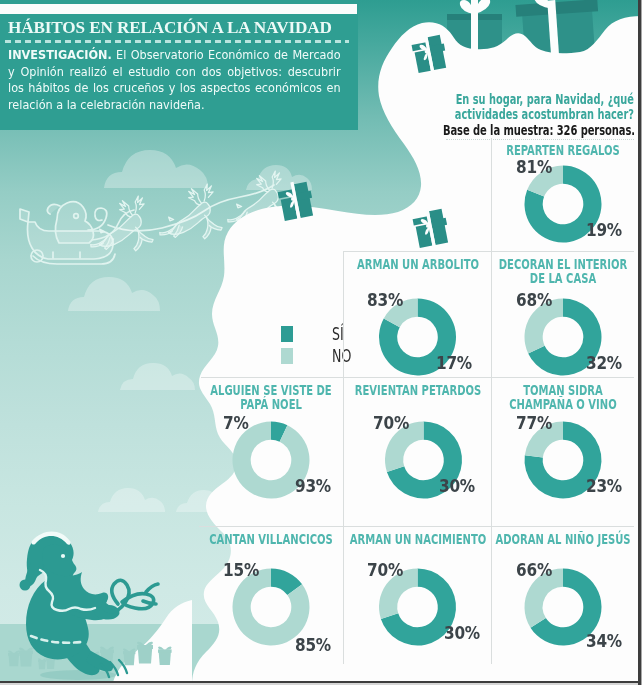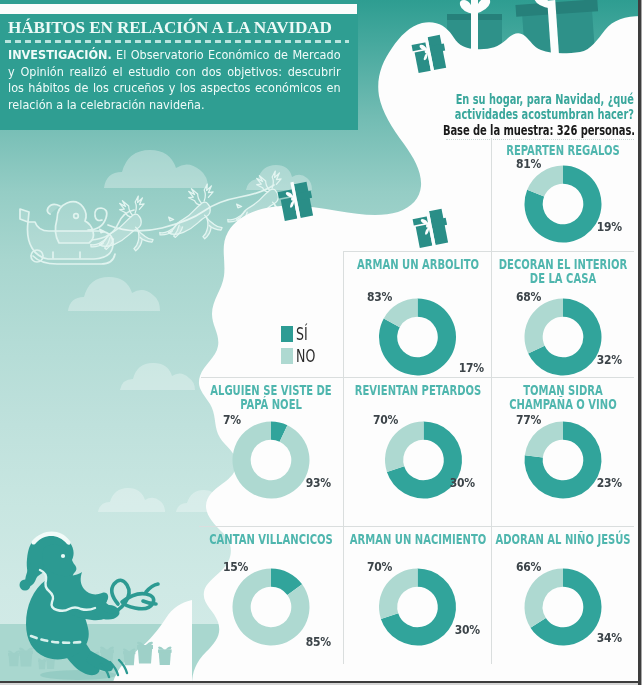--- a/index.html
+++ b/index.html
@@ -33,35 +33,35 @@
      font-family:"DejaVu Sans",sans-serif;font-stretch:condensed;
      transform-origin:right top;transform:scaleX(0.82);}
   .q2{position:absolute;left:380px;top:122px;width:255px;color:#1b1b1b;font-weight:bold;
      font-size:13.5px;text-align:right;letter-spacing:-0.1px;
      font-family:"DejaVu Sans",sans-serif;font-stretch:condensed;
      transform-origin:right top;transform:scaleX(0.82);}
   .qdot{position:absolute;left:446px;top:139px;width:188px;height:0;border-top:1px dotted #c9d6d4;}
 
   
   .legend{position:absolute;left:281px;top:326px;}
-  .lg-row{display:flex;align-items:flex-start;height:22px;}
+  .lg-row{display:flex;align-items:flex-start;height:22px;gap:36px;}
   .lg-sw{width:12px;height:16px;margin-right:3px;flex:none;}
   .lg-tx{font-size:17px;line-height:16px;color:#2b2b2b;
      font-family:"DejaVu Sans",sans-serif;font-stretch:condensed;
      transform-origin:left top;transform:scaleX(0.82);}
 
   
   .grid{position:absolute;left:0;top:0;width:642px;height:685px;}
   .cell{position:absolute;box-sizing:border-box;background:transparent;}
   .gl{position:absolute;background:#dadede;}
   .cell .ttl{position:absolute;left:50%;top:6px;width:182px;margin-left:-91px;text-align:center;
      color:#4fb6ae;font-weight:bold;font-size:14px;line-height:13.6px;letter-spacing:0px;
      font-family:"DejaVu Sans",sans-serif;font-stretch:condensed;
      transform-origin:center top;transform:scaleX(0.795);}
-  .pct{position:absolute;font-size:12px;font-weight:bold;color:#3c4449;
+  .pct{position:absolute;font-size:17px;font-weight:bold;color:#3c4449;
      font-family:"DejaVu Sans",sans-serif;font-stretch:condensed;letter-spacing:-0.2px;}
 
   
   .foot{position:absolute;left:213px;top:667px;width:424px;height:14px;background:#2f9e92;}
   .foot span{display:block;color:#fff;font-size:7.95px;font-weight:bold;text-align:center;line-height:14px;white-space:nowrap;letter-spacing:0px;
      font-family:"DejaVu Sans",sans-serif;font-stretch:condensed;transform-origin:center;transform:scaleX(0.95);}
 
   .frame-r{position:absolute;left:638px;top:0;width:3px;height:685px;background:#3d3d3d;}
   .frame-rr{position:absolute;left:641px;top:0;width:1px;height:685px;background:#a8a8a8;}
   .frame-b{position:absolute;left:0px;top:681px;width:638px;height:2px;background:#3d3d3d;}
@@ -378,21 +378,21 @@
         <div class="pct" style="left: 24px; top: 19px;">81%</div>
         <div class="pct" style="right: 12px; top: 82px; margin-left: 20px;">19%</div>
       </div>
       <div class="cell" style="left: 343px; top: 252px; width: 149px; height: 126px;">
         <div class="ttl">ARMAN UN ARBOLITO</div>
         <svg width="149" height="126" style="position: absolute; left: 0px; top: 0px;">
           <path d="M 74.5 46.5 A 38.5 38.5 0 1 1 40.76219281831125 66.45248354708397 L 56.71097439510957 75.22040041573518 A 20.3 20.3 0 1 0 74.5 64.7 Z" fill="#31a49b"></path>
           <path d="M 40.76219281831125 66.45248354708397 A 38.5 38.5 0 0 1 74.5 46.5 L 74.5 64.7 A 20.3 20.3 0 0 0 56.71097439510957 75.22040041573518 Z" fill="#aed9d1"></path>
         </svg>
         <div class="pct" style="left: 24px; top: 38px;">83%</div>
-        <div class="pct" style="right: 8px; top: 101px; margin-top: 8px;">17%</div>
+        <div class="pct" style="right: 20px; top: 101px;">17%</div>
       </div>
       <div class="cell" style="left: 492px; top: 252px; width: 142px; height: 126px;">
         <div class="ttl">DECORAN EL INTERIOR DE LA CASA</div>
         <svg width="142" height="126" style="position: absolute; left: 0px; top: 0px;">
           <path d="M 71 46.5 A 38.5 38.5 0 1 1 36.16415848005824 101.39250272525527 L 52.6320108349398 93.64331961877096 A 20.3 20.3 0 1 0 71 64.7 Z" fill="#31a49b"></path>
           <path d="M 36.16415848005824 101.39250272525527 A 38.5 38.5 0 0 1 71 46.5 L 71 64.7 A 20.3 20.3 0 0 0 52.6320108349398 93.64331961877096 Z" fill="#aed9d1"></path>
         </svg>
         <div class="pct" style="left: 24px; top: 38px;">68%</div>
         <div class="pct" style="right: 12px; top: 101px;">32%</div>
       </div>

